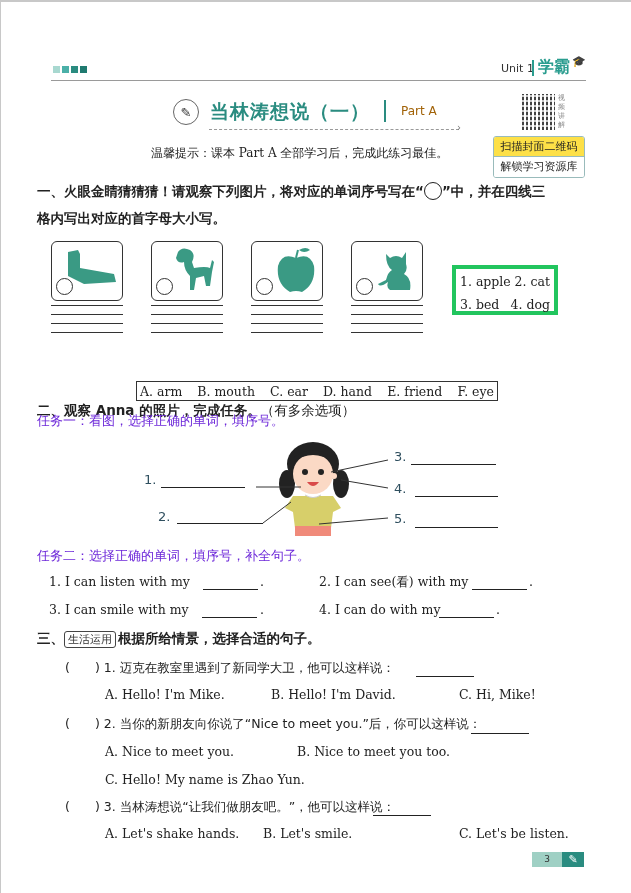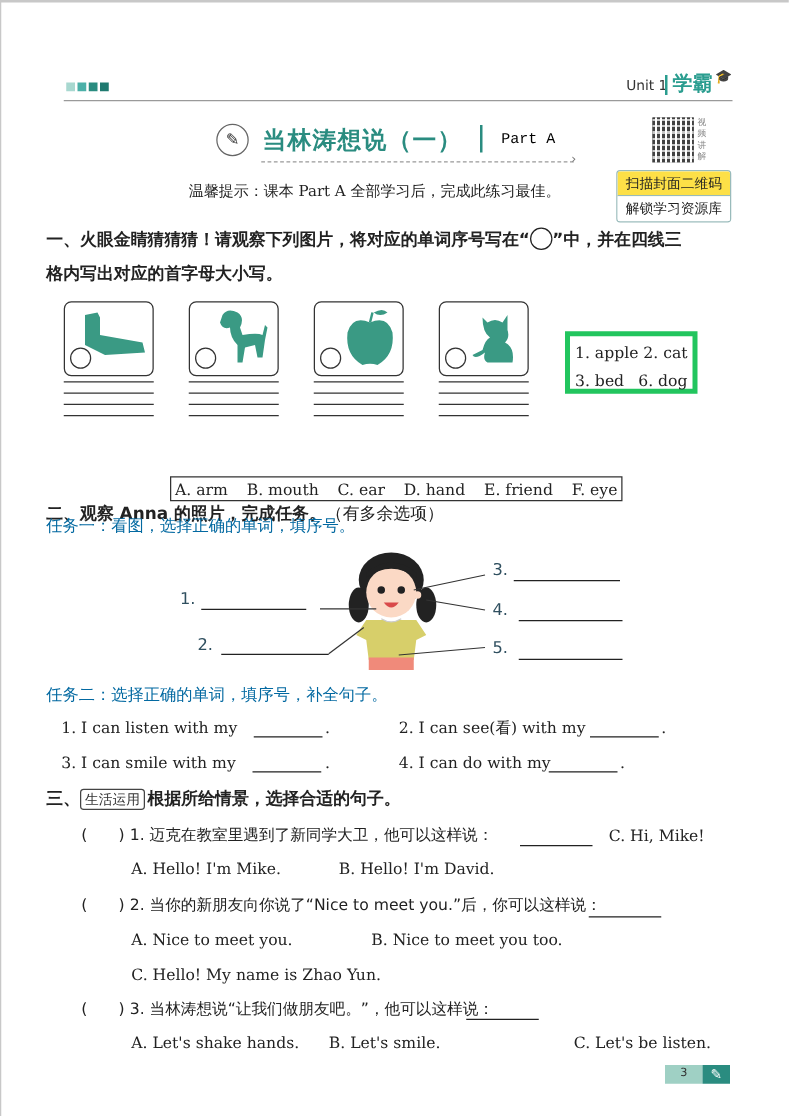--- a/index.html
+++ b/index.html
@@ -11,21 +11,21 @@
   .hdr-sq { position: absolute; top: 64px; width: 7px; height: 7px; }
   .hdr-line { position: absolute; left: 50px; top: 78px; width: 535px; height: 1px; background: #9a9a9a; }
   .unit { position: absolute; left: 500px; top: 60px; font-size: 11px; color: #333; }
   .unit-bar { position: absolute; left: 531px; top: 58px; width: 2px; height: 16px; background: #2a9d8f; }
   .xueba { position: absolute; left: 537px; top: 55px; font-size: 16px; font-weight: bold; color: #2a9d8f; }
   .cap { position: absolute; left: 571px; top: 53px; font-size: 11px; color: #2a9d8f; }
 
   .title-icon { position: absolute; left: 172px; top: 97px; width: 26px; height: 26px; border: 1.5px solid #666; border-radius: 50%; display:flex; align-items:center; justify-content:center; font-size: 13px; color:#333; }
   .title-main { position: absolute; left: 209px; top: 97px; font-size: 19px; font-weight: bold; color: #2a8c80; letter-spacing: 1px; }
   .title-bar { position: absolute; left: 383px; top: 98px; width: 2px; height: 22px; background: #2a8c80; }
-  .title-part { position: absolute; left: 400px; top: 102px; font-size: 12px; color: #000000; font-family: Liberation Mono, monospace; }
+  .title-part { position: absolute; left: 400px; top: 102px; font-size: 12px; color: #a16207; }
   .title-dots { position: absolute; left: 208px; top: 127px; width: 250px; border-top: 1px dashed #999; }
   .title-arrow { position: absolute; left: 456px; top: 120px; font-size: 10px; color: #777; }
 
   .qr { position: absolute; left: 521px; top: 92px; width: 33px; height: 36px;
         background:
           repeating-linear-gradient(90deg, #222 0 2px, #fff 2px 4px),
           #222; opacity: .85; }
   .qr-inner { position:absolute; left:0; top:0; width:100%; height:100%;
         background: repeating-linear-gradient(0deg, transparent 0 3px, rgba(255,255,255,.7) 3px 5px); }
   .qr-side { position: absolute; left: 557px; top: 92px; font-size: 7px; color: #888; line-height: 9px; width: 8px; }
@@ -44,21 +44,21 @@
   .pic .circ { position: absolute; left: 4px; top: 36px; width: 17px; height: 17px; border: 1px solid #333; border-radius: 50%; background:#fff; }
   .pic .shape { position: absolute; }
   .lines4 { position: absolute; top: 303px; width: 72px; }
   .lines4 div { height: 1px; background: #333; margin-bottom: 8px; }
 
   .wordbox { position: absolute; left: 451px; top: 263px; width: 106px; height: 50px; border: 4px solid #22c55e; padding: 2px 4px; font-size: 12.5px; }
   .wordbox .row { display: flex; justify-content: space-between; height: 23px; line-height: 21px; }
 
   .optbox { position: absolute; left: 135px; top: 379px; width: 362px; height: 20px; border: 1px solid #333; display:flex; justify-content: space-between; align-items:center; padding: 0 3px; font-size: 12.5px; }
 
-  .task { position: absolute; font-size: 13px; color: #0369a1; }
+  .task { position: absolute; font-size: 13px; color: #6d28d9; }
   .lbl { position: absolute; font-size: 13px; color: #2f4f5f; }
   .blank { position: absolute; height: 1px; background: #222; }
 
   .sent { position: absolute; font-size: 12.5px; }
   .tag { display:inline-block; border: 1px solid #444; border-radius: 3px; font-size: 11px; font-weight: normal; padding: 0 3px; line-height: 15px; margin-right: 2px; color:#333; }
   .q { position: absolute; font-size: 12.5px; margin-left: 16px; }
   .opt { position: absolute; font-size: 12.5px; }
 
   .pg { position: absolute; left: 531px; top: 850px; width: 30px; height: 15px; background: #9fd0c4; font-size: 9px; text-align:center; line-height: 15px; color: #333; }
   .pen { position: absolute; left: 561px; top: 850px; width: 22px; height: 15px; background: #2a8c80; color:#fff; font-size: 11px; text-align:center; line-height: 15px; }
@@ -151,21 +151,21 @@
     <div></div>
   </div>
 
 <div class="wordbox serif">
   <div class="row">
       <span>1. apple</span>
       <span>2. cat</span>
     </div>
   <div class="row">
       <span>3. bed</span>
-      <span>6. dog</span>
+      <span>4. dog</span>
     </div>
 </div>
 
 <div class="sec" style="left:36px;top:368px;margin-top:32px;">
   <span>二、观察 Anna 的照片，完成任务。</span><span class="sec-norm">（有多余选项）</span>
 </div>
 <div class="optbox serif">
   <span>A. arm</span>
   <span>B. mouth</span>
   <span>C. ear</span>
@@ -229,21 +229,21 @@
   <span>三、</span><span class="tag">生活运用</span><span>根据所给情景，选择合适的句子。</span>
 </div>
 
 <div class="q" style="left:48px;top:658px;">
   <span>(　　)</span>
   <span>1. 迈克在教室里遇到了新同学大卫，他可以这样说：</span>
 </div>
 <div class="blank" style="left:415px;top:674px;width:58px;"></div>
 <div class="opt serif" style="left:104px;top:685px;">A. Hello! I'm Mike.</div>
 <div class="opt serif" style="left:270px;top:685px;">B. Hello! I'm David.</div>
-<div class="opt serif" style="left:458px;top:659px;margin-left:28px;">C. Hi, Mike!</div>
+<div class="opt serif" style="left:458px;top:685px;">C. Hi, Mike!</div>
 
 <div class="q" style="left:48px;top:714px;">
   <span>(　　)</span>
   <span>2. 当你的新朋友向你说了“Nice to meet you.”后，你可以这样说：</span>
 </div>
 <div class="blank" style="left:470px;top:731px;width:58px;"></div>
 <div class="opt serif" style="left:104px;top:742px;">A. Nice to meet you.</div>
 <div class="opt serif" style="left:296px;top:742px;">B. Nice to meet you too.</div>
 <div class="opt serif" style="left:104px;top:770px;">C. Hello! My name is Zhao Yun.</div>
 

